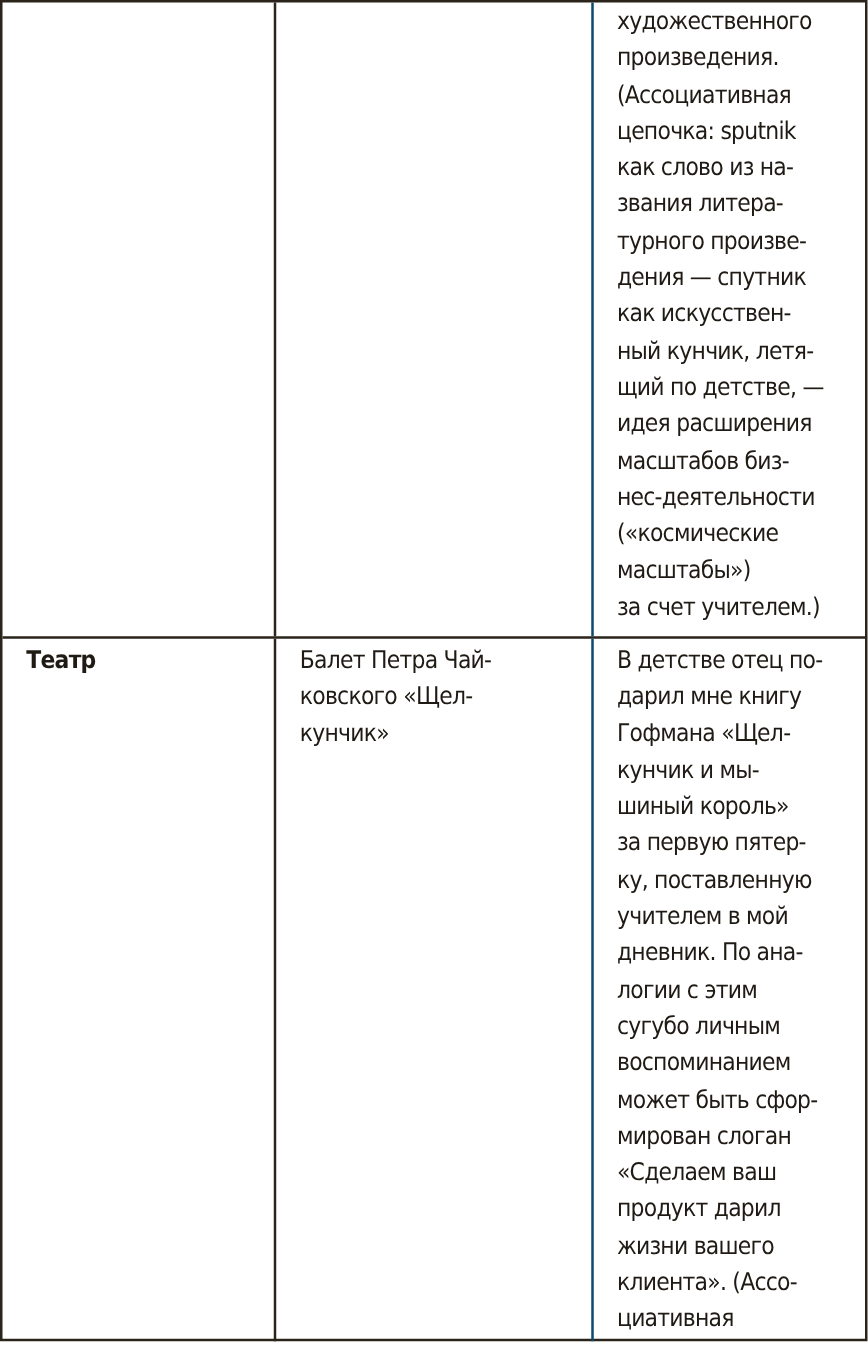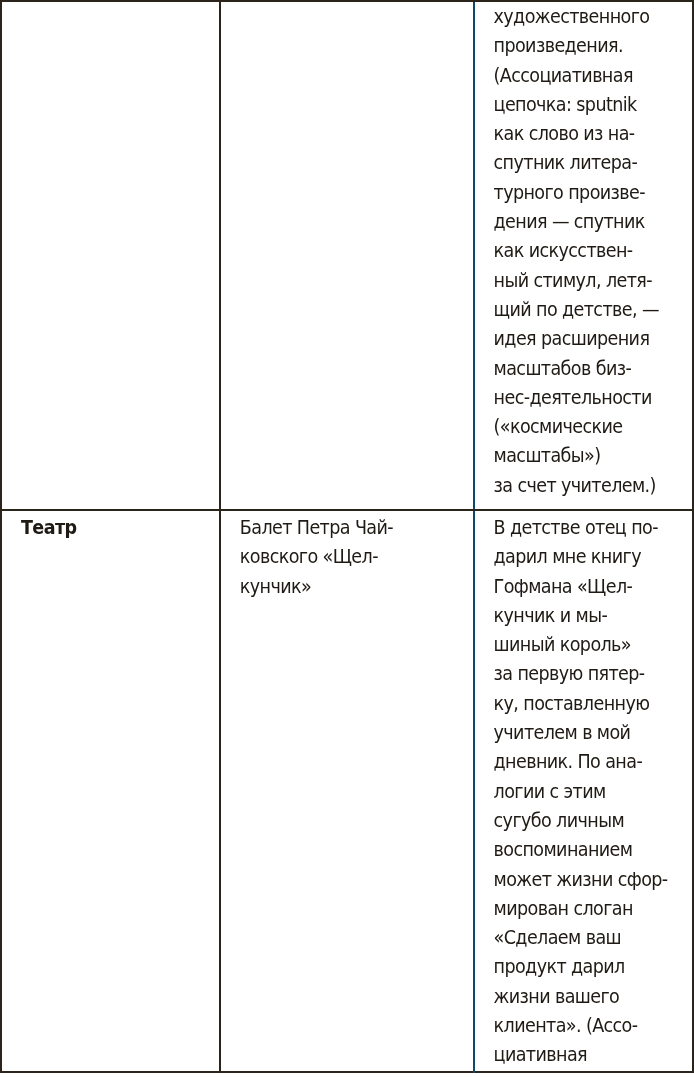--- a/index.html
+++ b/index.html
@@ -65,25 +65,25 @@
   <div class="row r1">
     <div class="cell c1"></div>
     <div class="cell c2"></div>
     <div class="cell c3">
       <ul class="lines">
           <li>художественного</li>
           <li>произведения.</li>
           <li>(Ассоциативная</li>
           <li>цепочка: sputnik</li>
           <li>как слово из на-</li>
-          <li>спутник литера-</li>
+          <li>звания литера-</li>
           <li>турного произве-</li>
           <li>дения — спутник</li>
           <li>как искусствен-</li>
-          <li>ный стимул, летя-</li>
+          <li>ный кунчик, летя-</li>
           <li>щий по детстве, —</li>
           <li>идея расширения</li>
           <li>масштабов биз-</li>
           <li>нес-деятельности</li>
           <li>(«космические</li>
           <li>масштабы»)</li>
           <li>за счет учителем.)</li>
         </ul>
     </div>
   </div>
@@ -108,21 +108,21 @@
           <li>Гофмана «Щел-</li>
           <li>кунчик и мы-</li>
           <li>шиный король»</li>
           <li>за первую пятер-</li>
           <li>ку, поставленную</li>
           <li>учителем в мой</li>
           <li>дневник. По ана-</li>
           <li>логии с этим</li>
           <li>сугубо личным</li>
           <li>воспоминанием</li>
-          <li>может жизни сфор-</li>
+          <li>может быть сфор-</li>
           <li>мирован слоган</li>
           <li>«Сделаем ваш</li>
           <li>продукт дарил</li>
           <li>жизни вашего</li>
           <li>клиента». (Ассо-</li>
           <li>циативная</li>
         </ul>
     </div>
   </div>
 

